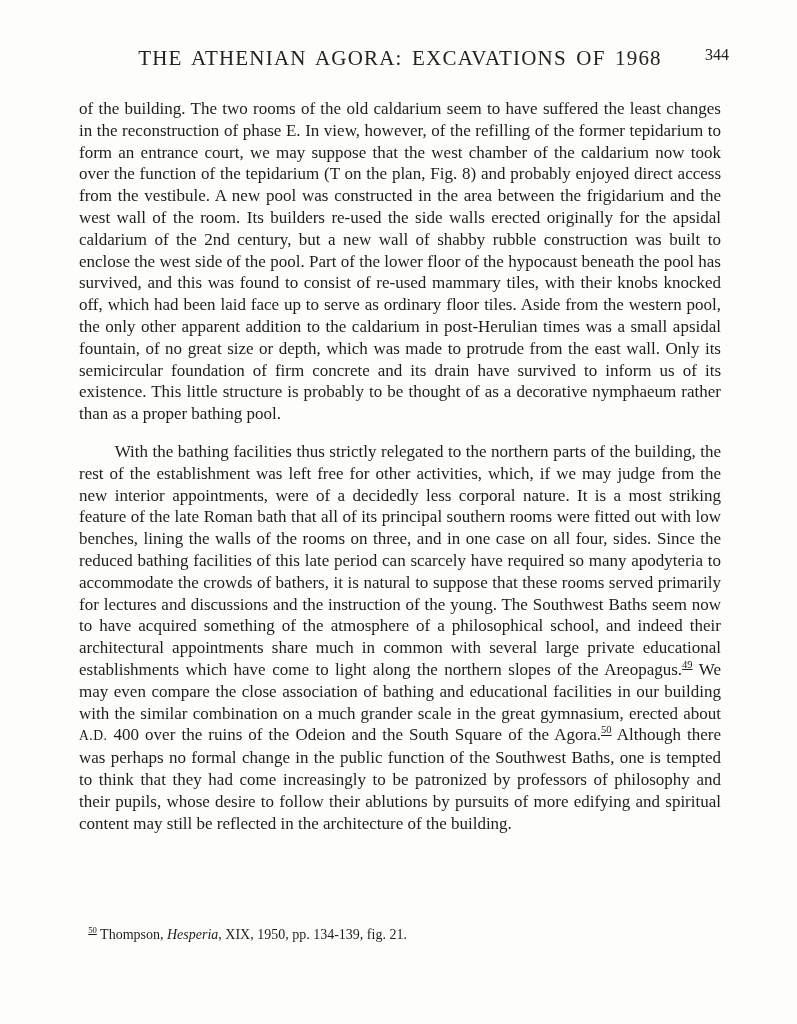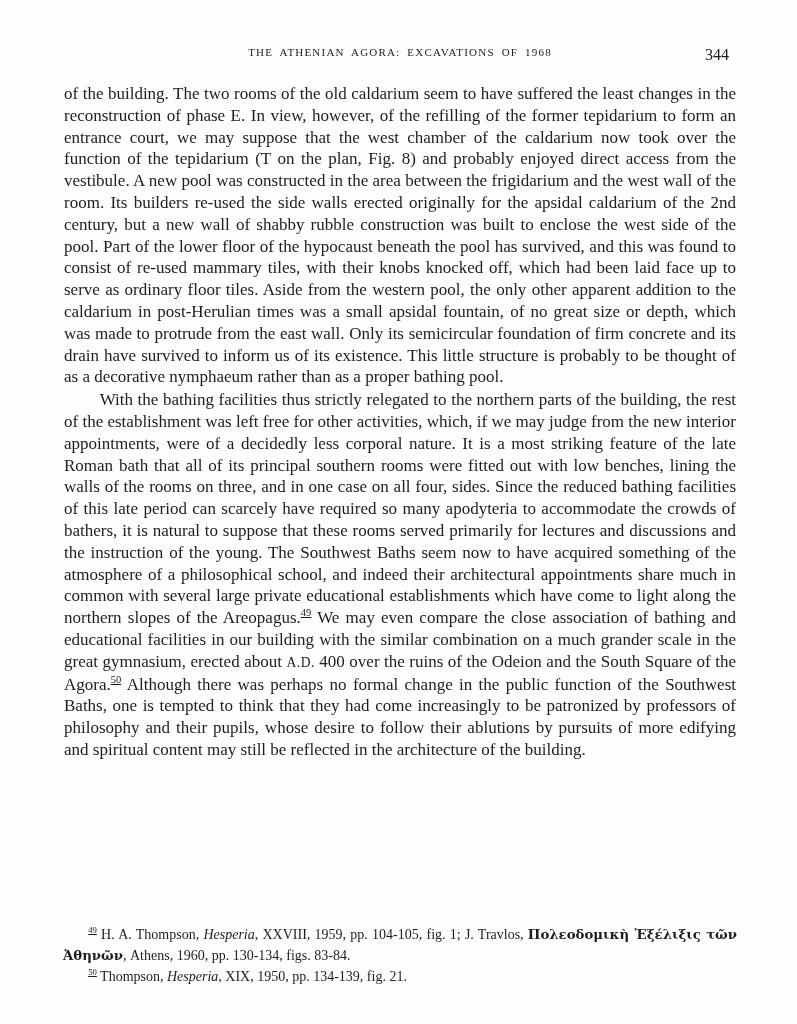--- a/index.html
+++ b/index.html
@@ -22,21 +22,21 @@
   .running-head {
     position: absolute;
     top: 46px;
     left: 63px;
     width: 674px;
     height: 20px;
   }
   .head-title {
     display: block;
     text-align: center;
-    font-size: 11px;
+    font-size: 21px;
     letter-spacing: 1.2px;
     word-spacing: 3px;
     color: #222;
   }
   .page-number {
     position: absolute;
     right: 8px;
     top: 0;
     font-size: 16px;
     color: #222;
@@ -45,21 +45,21 @@
   .body-text {
     position: absolute;
     top: 82px;
     left: 63px;
     width: 674px;
     font-size: 17px;
     line-height: 21.8px;
     text-align: justify;
   }
   .para {
-    margin: 1px;
+    margin: 16px;
     padding: 0;
   }
   .para.indent {
     text-indent: 2.1em;
   }
   
   .footnotes {
     position: absolute;
     top: 924px;
     left: 63px;
@@ -102,17 +102,16 @@
     <span class="head-title">THE ATHENIAN AGORA: EXCAVATIONS OF 1968</span>
     <span class="page-number">344</span>
   </div>
 
   <div class="body-text">
     <p class="para"><span class="seg-normal">of the building. The two rooms of the old caldarium seem to have suffered the least changes in the reconstruction of phase E. In view, however, of the refilling of the former tepidarium to form an entrance court, we may suppose that the west chamber of the caldarium now took over the function of the tepidarium (T on the plan, Fig. 8) and probably enjoyed direct access from the vestibule. A new pool was constructed in the area between the frigidarium and the west wall of the room. Its builders re-used the side walls erected originally for the apsidal caldarium of the 2nd century, but a new wall of shabby rubble construction was built to enclose the west side of the pool. Part of the lower floor of the hypocaust beneath the pool has survived, and this was found to consist of re-used mammary tiles, with their knobs knocked off, which had been laid face up to serve as ordinary floor tiles. Aside from the western pool, the only other apparent addition to the caldarium in post-Herulian times was a small apsidal fountain, of no great size or depth, which was made to protrude from the east wall. Only its semicircular foundation of firm concrete and its drain have survived to inform us of its existence. This little structure is probably to be thought of as a decorative nymphaeum rather than as a proper bathing pool.</span></p>
     <p class="para indent"><span class="seg-normal">With the bathing facilities thus strictly relegated to the northern parts of the building, the rest of the establishment was left free for other activities, which, if we may judge from the new interior appointments, were of a decidedly less corporal nature. It is a most striking feature of the late Roman bath that all of its principal southern rooms were fitted out with low benches, lining the walls of the rooms on three, and in one case on all four, sides. Since the reduced bathing facilities of this late period can scarcely have required so many apodyteria to accommodate the crowds of bathers, it is natural to suppose that these rooms served primarily for lectures and discussions and the instruction of the young. The Southwest Baths seem now to have acquired something of the atmosphere of a philosophical school, and indeed their architectural appointments share much in common with several large private educational establishments which have come to light along the northern slopes of the Areopagus.</span><sup class="seg-sup">49</sup><span class="seg-normal"> We may even compare the close association of bathing and educational facilities in our building with the similar combination on a much grander scale in the great gymnasium, erected about </span><span class="seg-smallcaps">A.D.</span><span class="seg-normal"> 400 over the ruins of the Odeion and the South Square of the Agora.</span><sup class="seg-sup">50</sup><span class="seg-normal"> Although there was perhaps no formal change in the public function of the Southwest Baths, one is tempted to think that they had come increasingly to be patronized by professors of philosophy and their pupils, whose desire to follow their ablutions by pursuits of more edifying and spiritual content may still be reflected in the architecture of the building.</span></p>
   </div>
 
   <div class="footnotes">
-    <p class="footnote"><sup class="seg-sup">49</sup><span class="seg-normal"> H. A. Thompson, </span><span class="seg-italic">Hesperia</span><span class="seg-normal">, XXVIII, 1959, pp. 104-105, fig. 1; J. Travlos, </span><span class="seg-greek">Πολεοδομικὴ Ἐξέλιξις τῶν Ἀθηνῶν</span><span class="seg-normal">, Athens, 1960, pp. 130-134, figs. 83-84.</span></p>
     <p class="footnote"><sup class="seg-sup">50</sup><span class="seg-normal"> Thompson, </span><span class="seg-italic">Hesperia</span><span class="seg-normal">, XIX, 1950, pp. 134-139, fig. 21.</span></p>
   </div>
 
 </div>
 
 </body></html>

